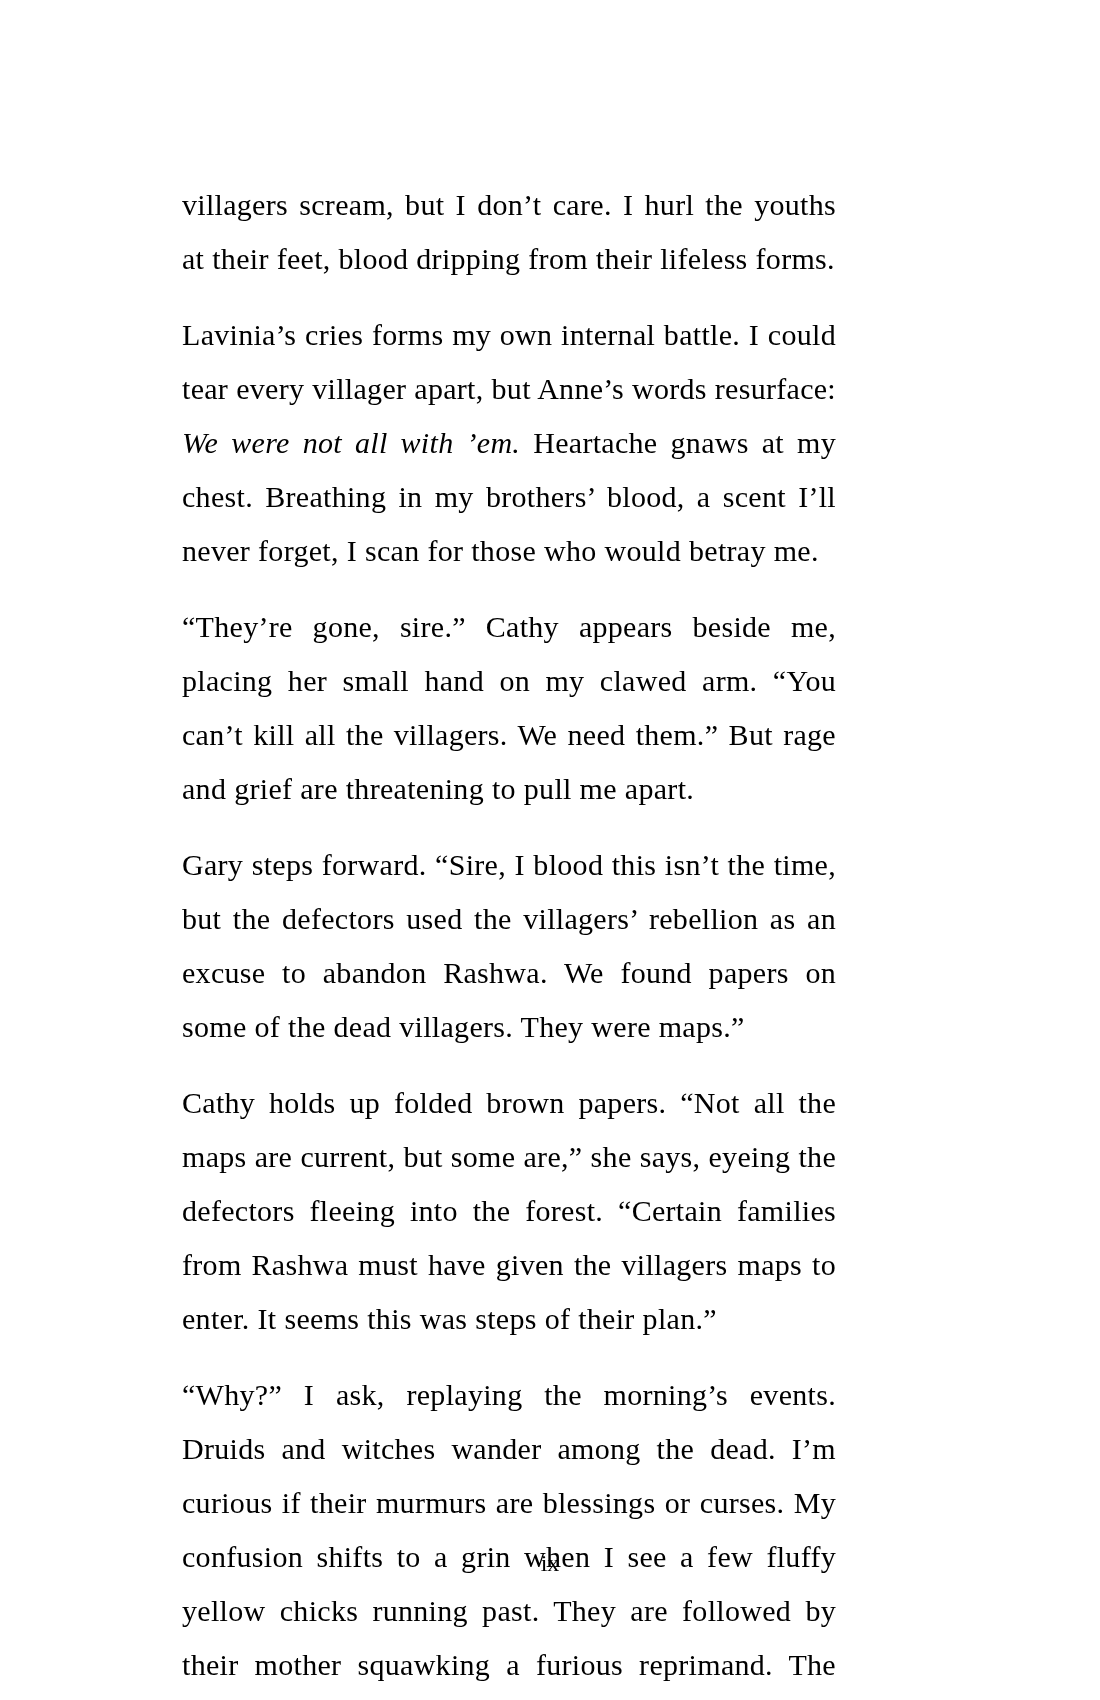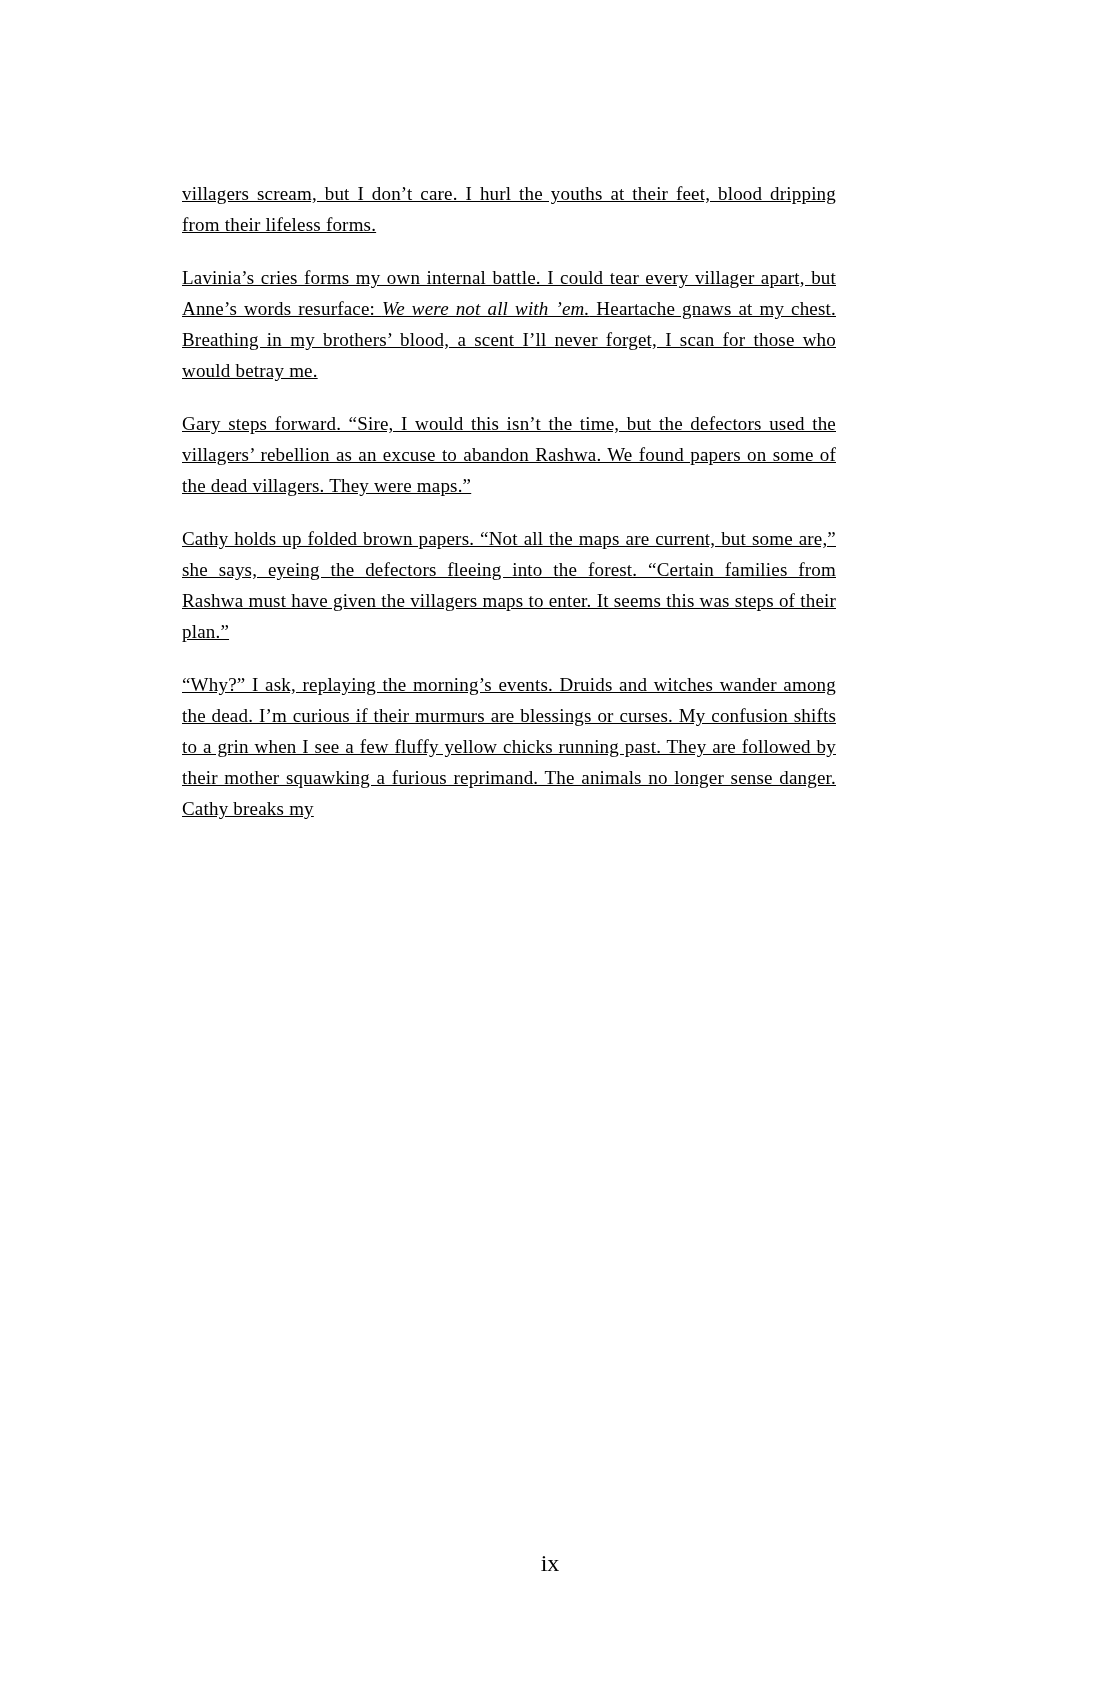--- a/index.html
+++ b/index.html
@@ -25,28 +25,27 @@
     box-sizing: border-box;
   }
   .text-column {
     position: absolute;
     left: 182px;
     top: 178px;
     width: 654px;
   }
   .para {
     margin: 0 0 22px 0;
-    font-size: 19px;
-    line-height: 31px;
+    font-size: 30px;
+    line-height: 54px;
     text-align: justify;
     text-justify: inter-word;
     hyphens: none;
     letter-spacing: 0.01em;
     word-spacing: 0.005em;
-    text-decoration: underline;
   }
   .para:last-of-type {
     margin-bottom: 12px;
   }
   .para em {
     font-style: italic;
   }
   .folio {
     position: absolute;
     left: 0;
@@ -62,22 +61,23 @@
 <body>
 
 <div class="page">
 
   <div class="text-column">
 
     <p class="para">villagers scream, but I don’t care. I hurl the youths at their feet, blood dripping from their lifeless forms.</p>
 
     <p class="para"><span>Lavinia’s cries forms my own internal battle. I could tear every villager apart, but Anne’s words resurface: </span><em>We were not all with ’em.</em><span> Heartache gnaws at my chest. Breathing in my brothers’ blood, a scent I’ll never forget, I scan for those who would betray me.</span></p>
 
+    <p class="para">“They’re gone, sire.” Cathy appears beside me, placing her small hand on my clawed arm. “You can’t kill all the villagers. We need them.” But rage and grief are threatening to pull me apart.</p>
 
-    <p class="para">Gary steps forward. “Sire, I would this isn’t the time, but the defectors used the villagers’ rebellion as an excuse to abandon Rashwa. We found papers on some of the dead villagers. They were maps.”</p>
+    <p class="para">Gary steps forward. “Sire, I blood this isn’t the time, but the defectors used the villagers’ rebellion as an excuse to abandon Rashwa. We found papers on some of the dead villagers. They were maps.”</p>
 
     <p class="para">Cathy holds up folded brown papers. “Not all the maps are current, but some are,” she says, eyeing the defectors fleeing into the forest. “Certain families from Rashwa must have given the villagers maps to enter. It seems this was steps of their plan.”</p>
 
     <p class="para">“Why?” I ask, replaying the morning’s events. Druids and witches wander among the dead. I’m curious if their murmurs are blessings or curses. My confusion shifts to a grin when I see a few fluffy yellow chicks running past. They are followed by their mother squawking a furious reprimand. The animals no longer sense danger. Cathy breaks my</p>
 
   </div>
 
   <div class="folio">ix</div>
 
 </div>

